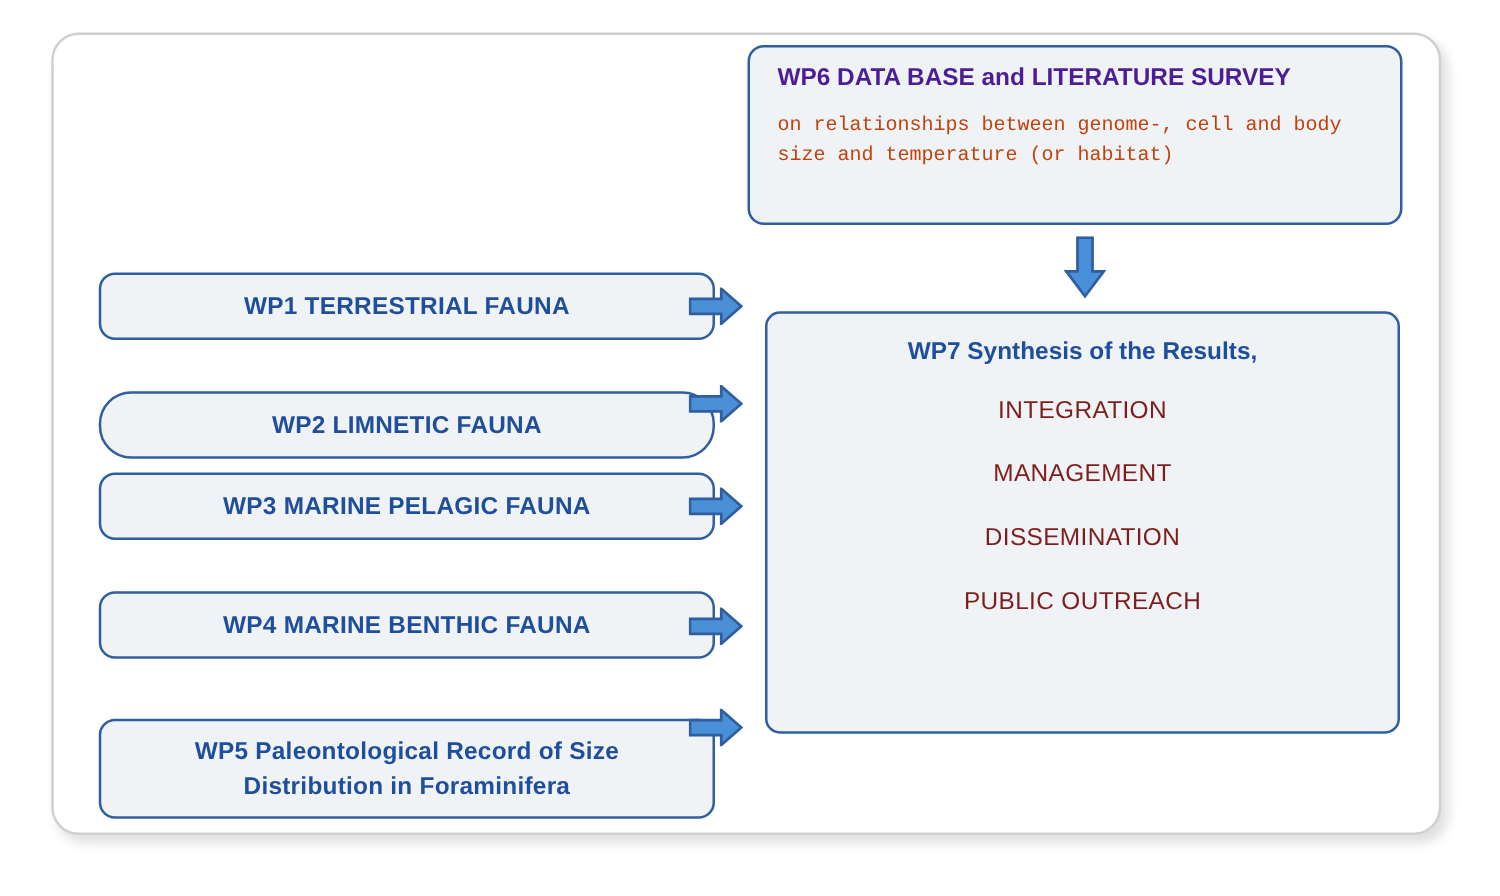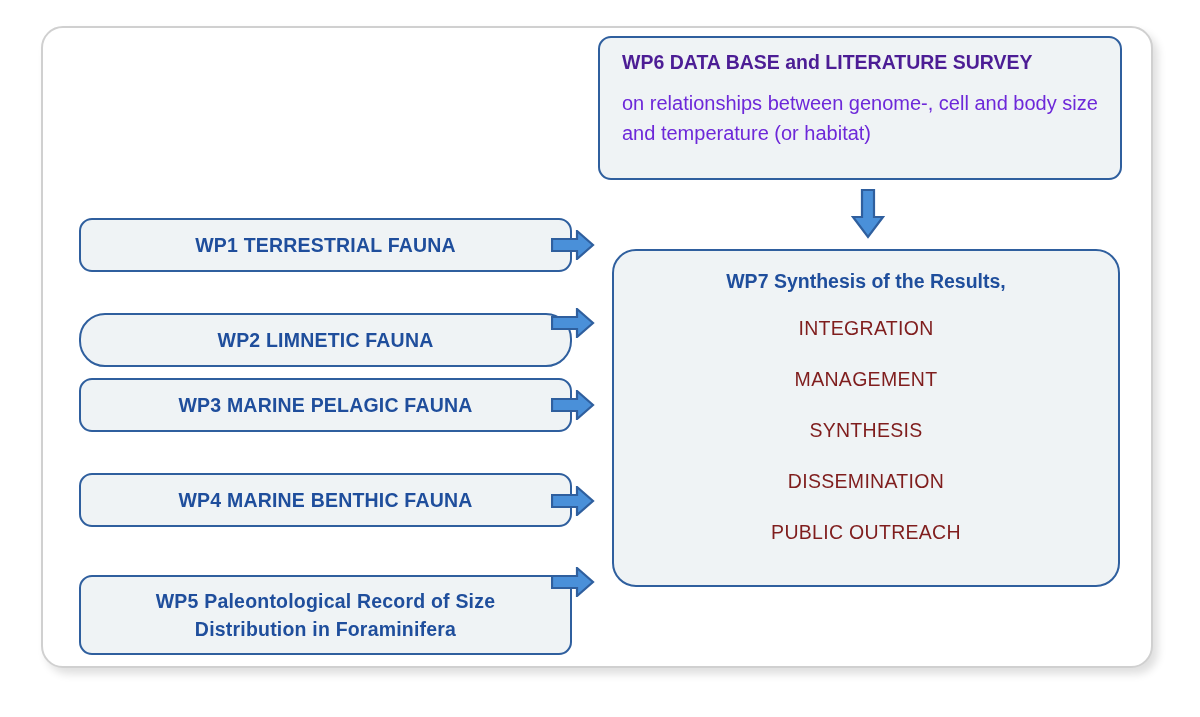--- a/index.html
+++ b/index.html
@@ -77,37 +77,38 @@
     padding: 13px 22px 10px 22px;
   }
   #wp6-title {
     color: #4c1d95;
     font-weight: bold;
     font-size: 19.5px;
     line-height: 1.2;
     margin-bottom: 14px;
   }
   #wp6-subtitle {
-    color: #6d28d9;
+    color: #c2410c;
     font-weight: normal;
-    font-size: 20px;
+    font-size: 16px;
     line-height: 1.5;
+    font-family: Liberation Mono, monospace;
   }
 
   
   #wp7-box {
     position: absolute;
     left: 612px;
     top: 249px;
     width: 508px;
     height: 338px;
     box-sizing: border-box;
     background: #eff3f5;
     border: 2.5px solid #2f5f9e;
-    border-radius: 24px;
+    border-radius: 12px;
     padding: 12px 18px 10px 18px;
     text-align: center;
   }
   #wp7-title {
     color: #1f4e9c;
     font-weight: bold;
     font-size: 19.5px;
     line-height: 1.45;
     margin-top: 4px;
   }
@@ -163,21 +164,20 @@
     </svg>
   </div>
 
   <div id="wp7-box">
     <div id="wp7-title">
       <span class="line">WP7 Synthesis of the Results,</span>
     </div>
     <div id="wp7-list">
       <div class="wp7-item">INTEGRATION</div>
       <div class="wp7-item">MANAGEMENT</div>
-      <div class="wp7-item">SYNTHESIS</div>
       <div class="wp7-item">DISSEMINATION</div>
       <div class="wp7-item">PUBLIC OUTREACH</div>
     </div>
   </div>
 
   <div class="wp-box wp-left" id="wp1-box">
     <span>WP1  TERRESTRIAL FAUNA</span>
   </div>
   <div class="wp-box wp-left" id="wp2-box">
     <span>WP2  LIMNETIC FAUNA</span>

